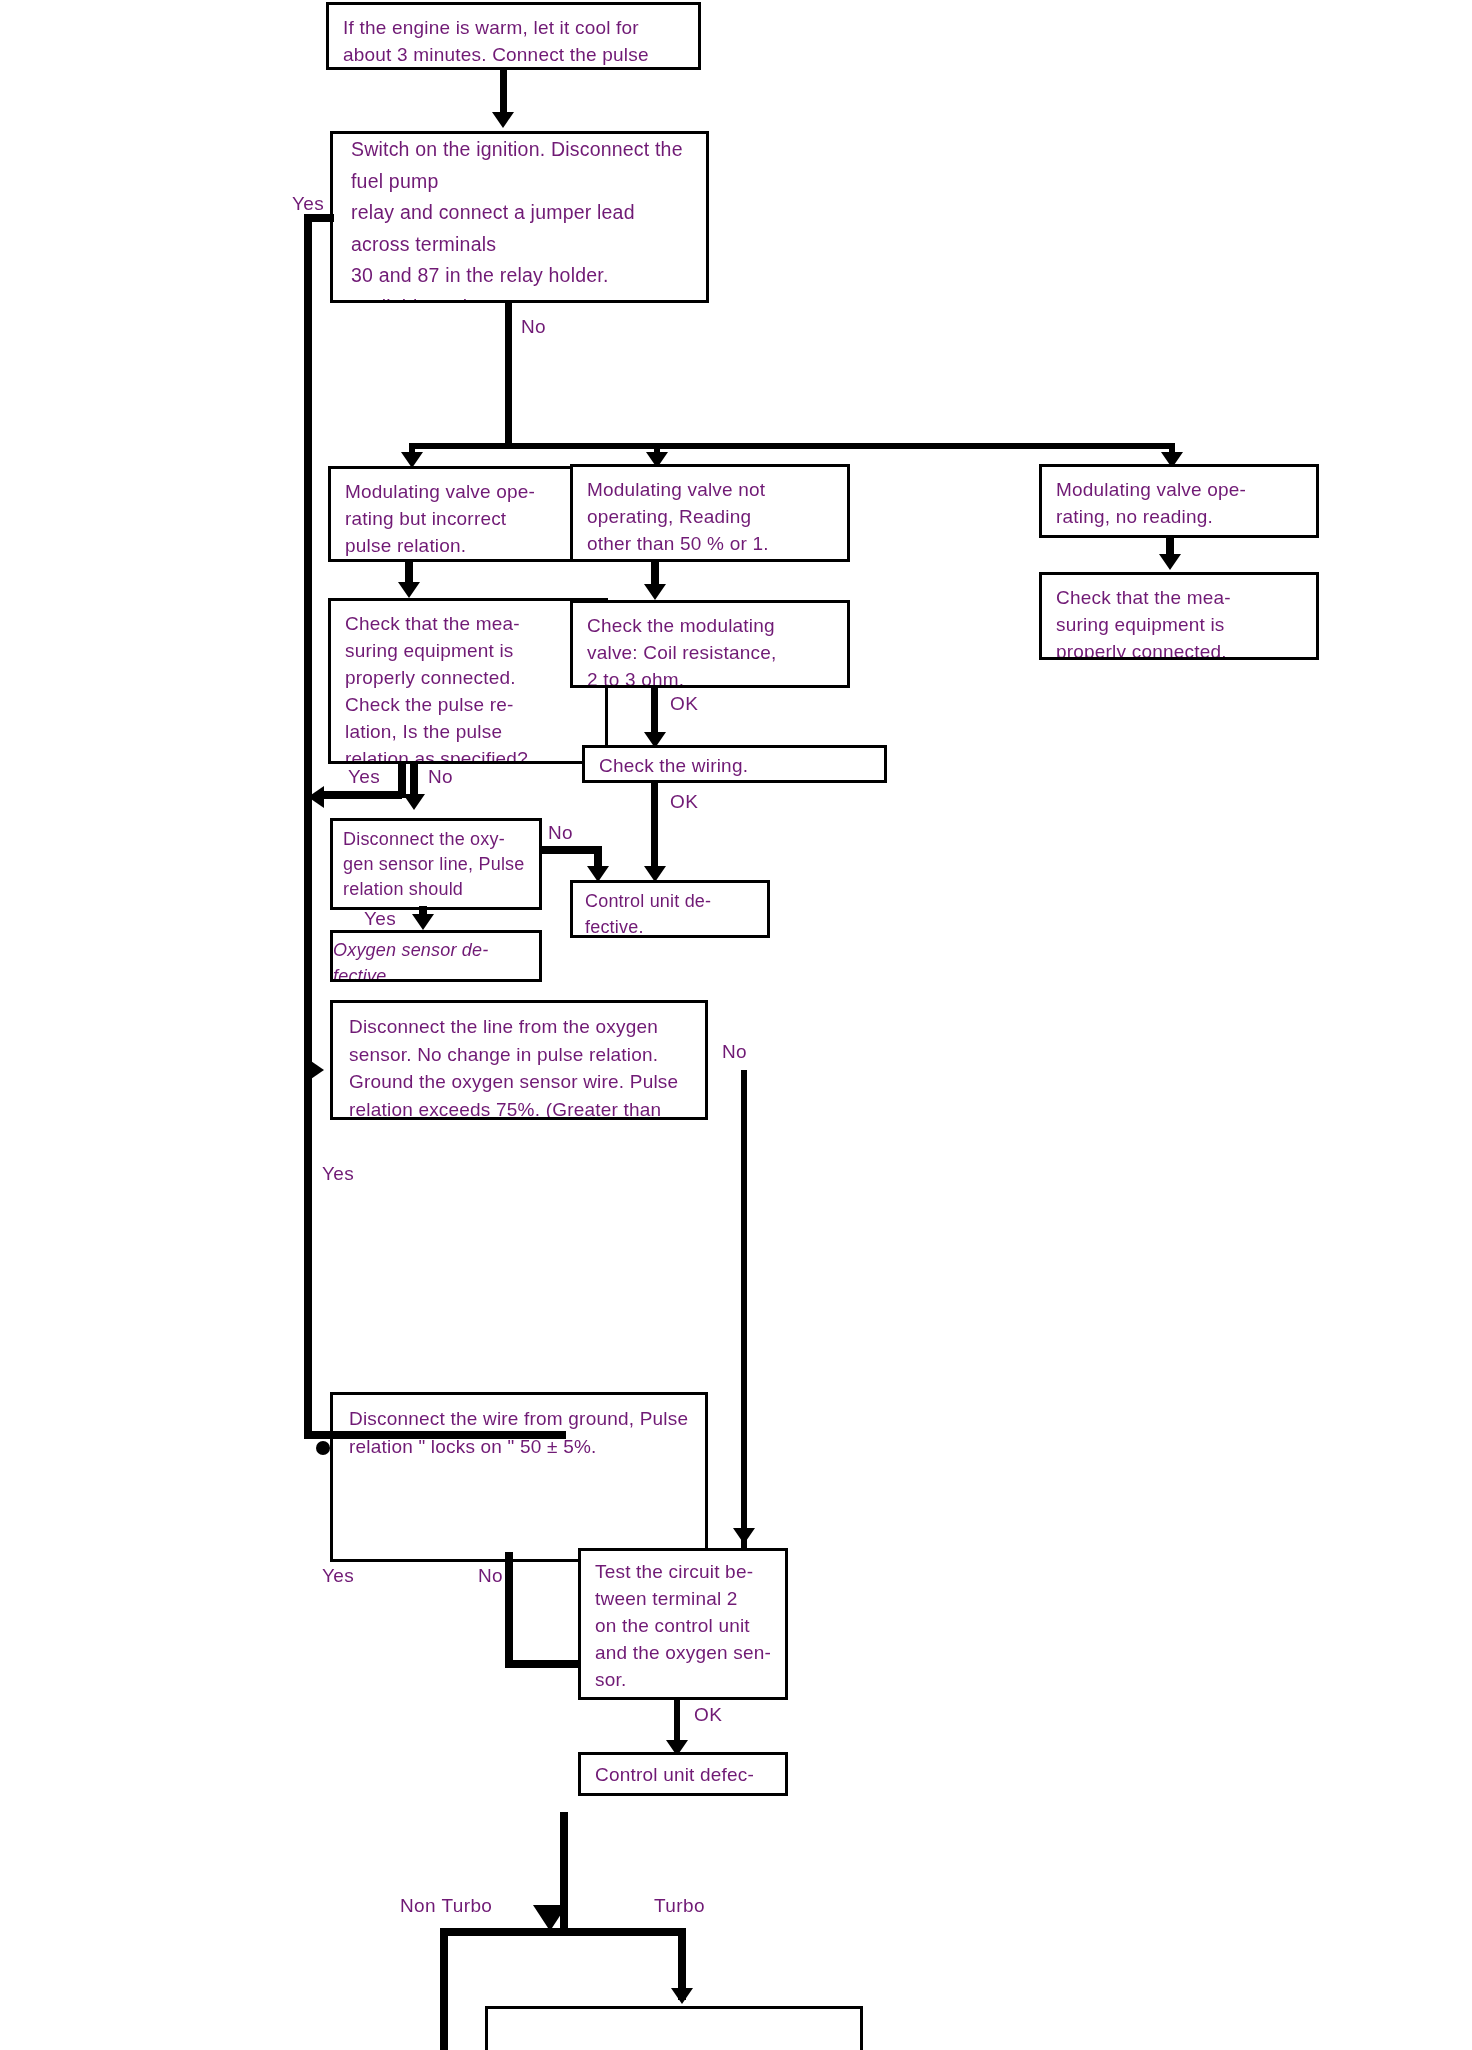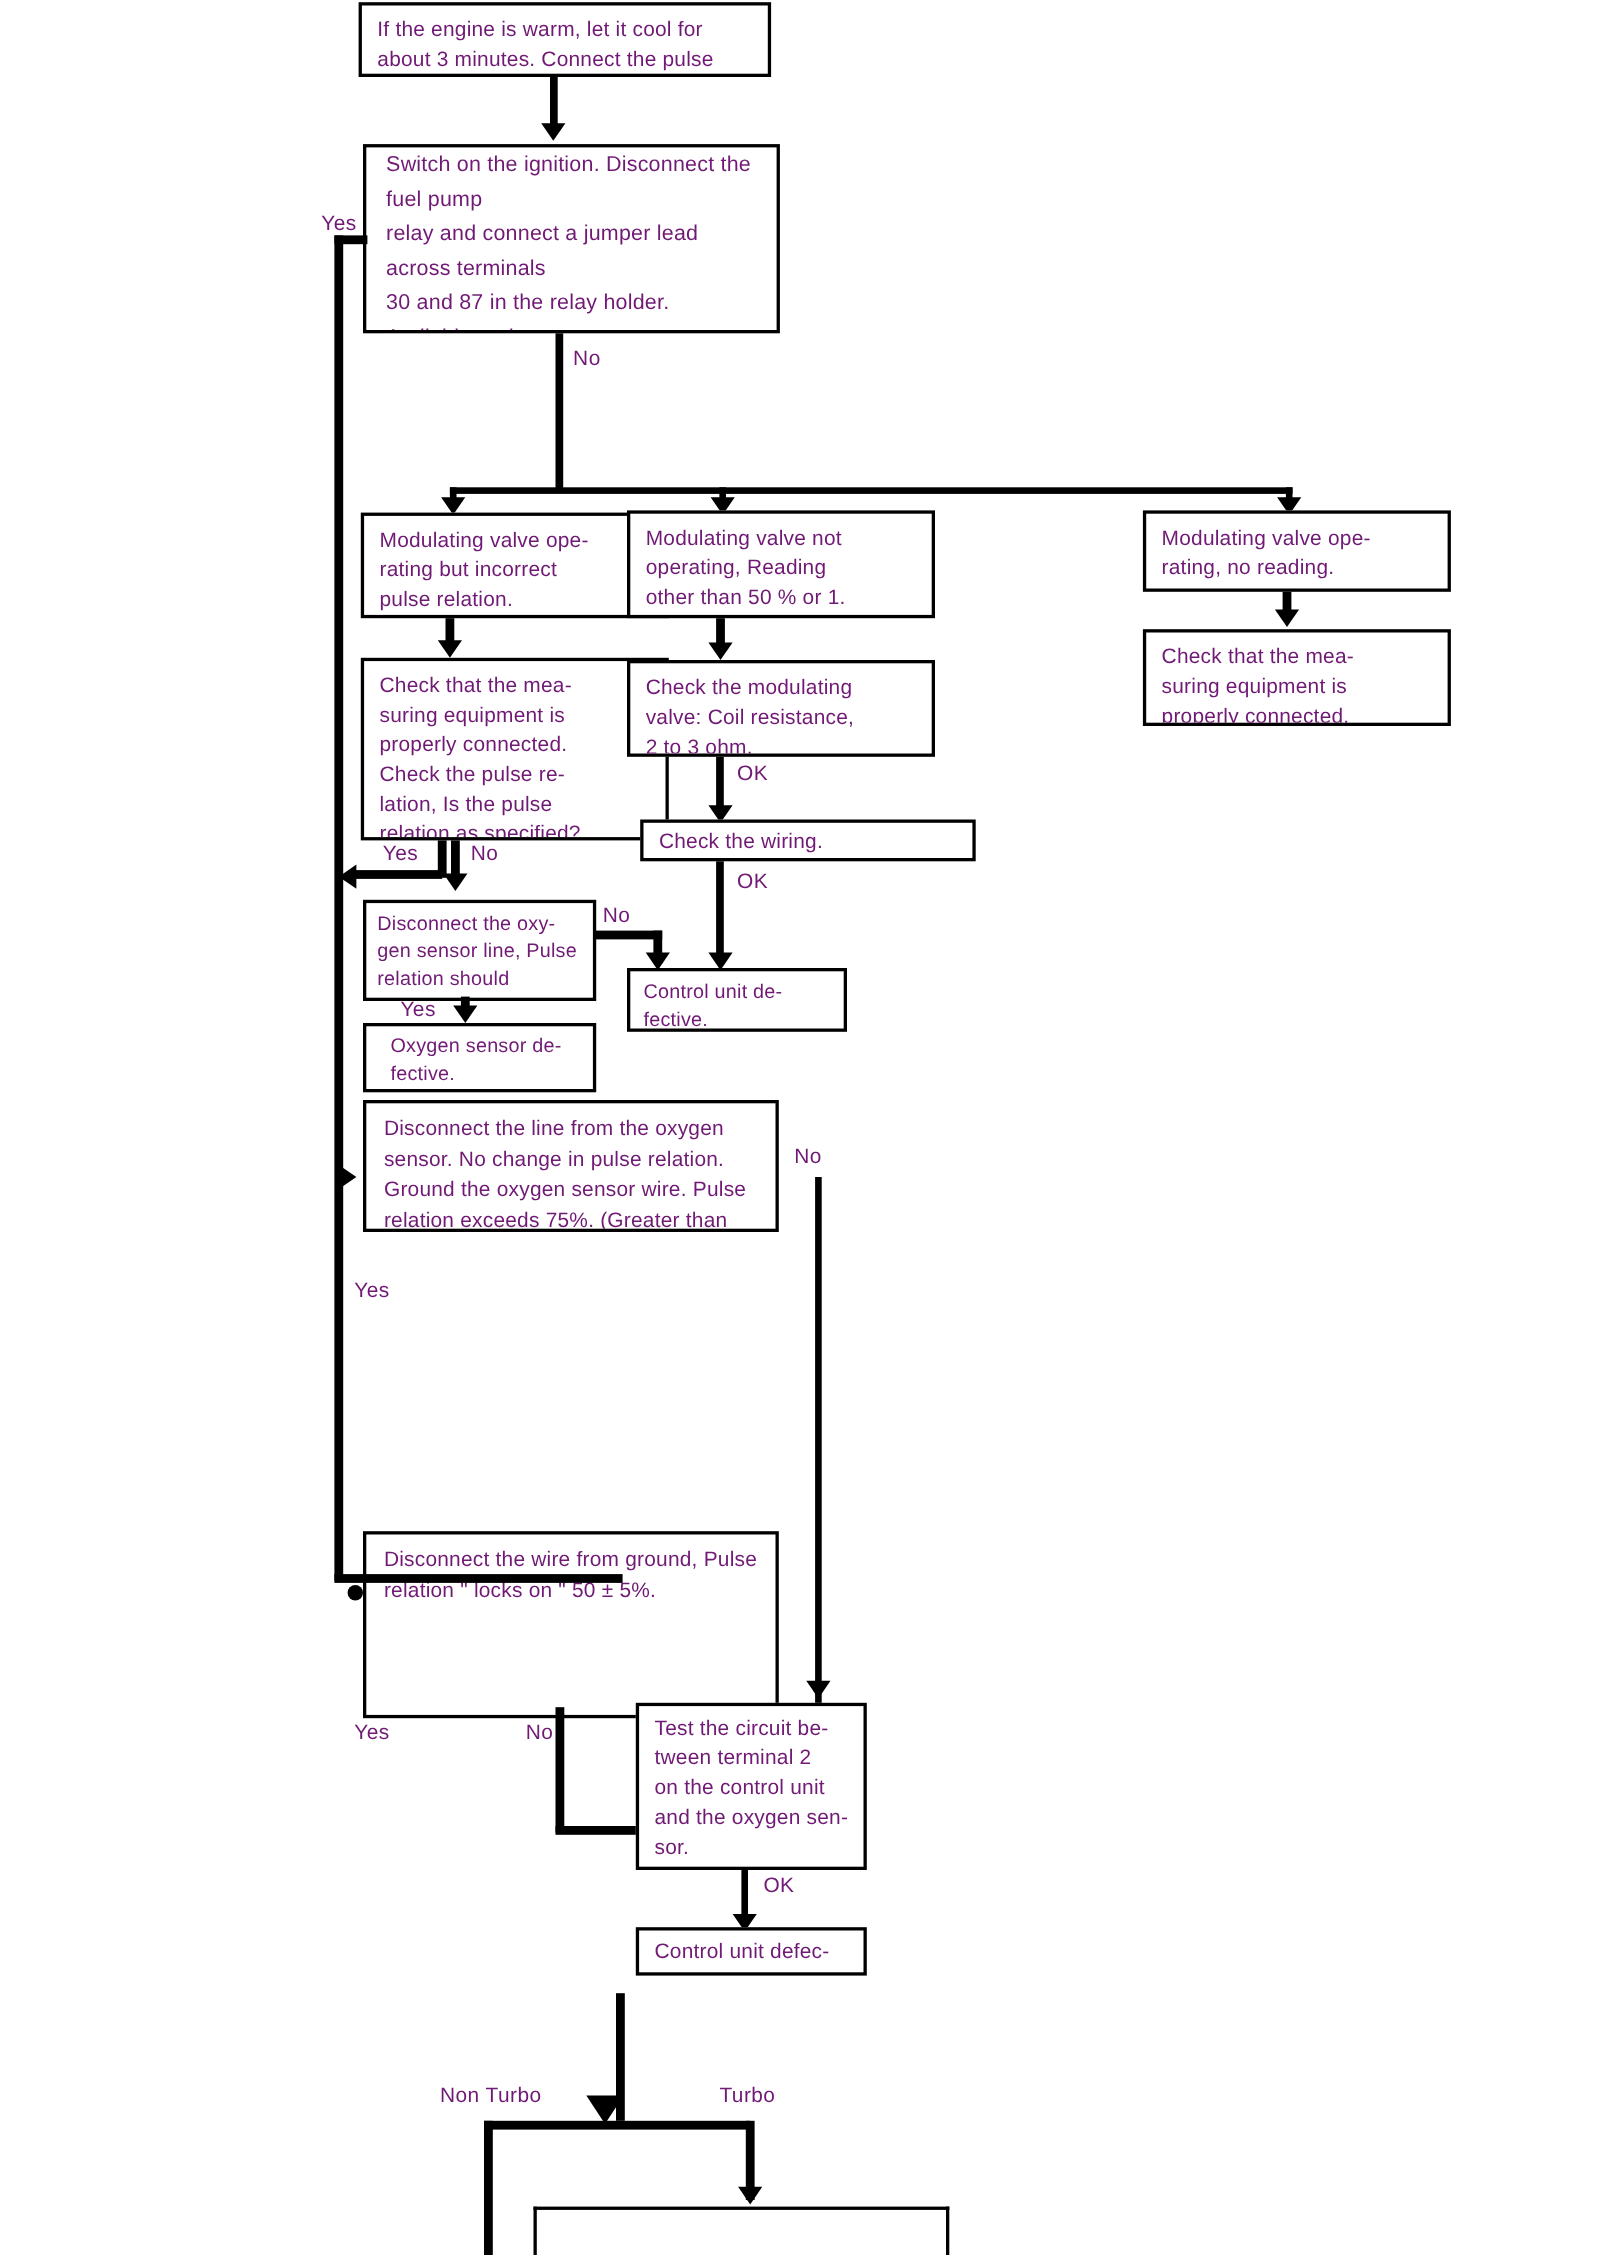--- a/index.html
+++ b/index.html
@@ -152,21 +152,21 @@
   <div class="vline thick" style="left:594px; top:846px; height:30px;"></div>
   <div class="arrow-d" style="left:587px; top:866px;"></div>
 
   <div class="box" style="left:570px; top:880px; width:200px; height:58px; padding:6px 12px; font-size:18px;">Control unit de-
 fective.</div>
 
   <div class="lbl" style="left:364px; top:908px;">Yes</div>
   <div class="vline thick" style="left:419px; top:906px; height:16px;"></div>
   <div class="arrow-d" style="left:412px; top:914px;"></div>
 
-  <div class="box" style="left:330px; top:930px; width:212px; height:63px; padding:5px 22px; font-size:18px;">Oxygen sensor de-
+  <div class="box" style="left:330px; top:930px; width:212px; height:52px; padding:5px 0; font-size:18px;font-style:italic;">Oxygen sensor de-
 fective.</div>
 
   <div class="box" style="left:330px; top:1000px; width:378px; height:120px; padding:10px 16px; font-size:19px; line-height:1.45;">Disconnect the line from the oxygen
 sensor. No change in pulse relation.
 Ground the oxygen sensor wire. Pulse
 relation exceeds 75%. (Greater than
 60% = rich mixture).</div>
 
   <div class="arrow-r" style="left:308px; top:1059px;"></div>
 

